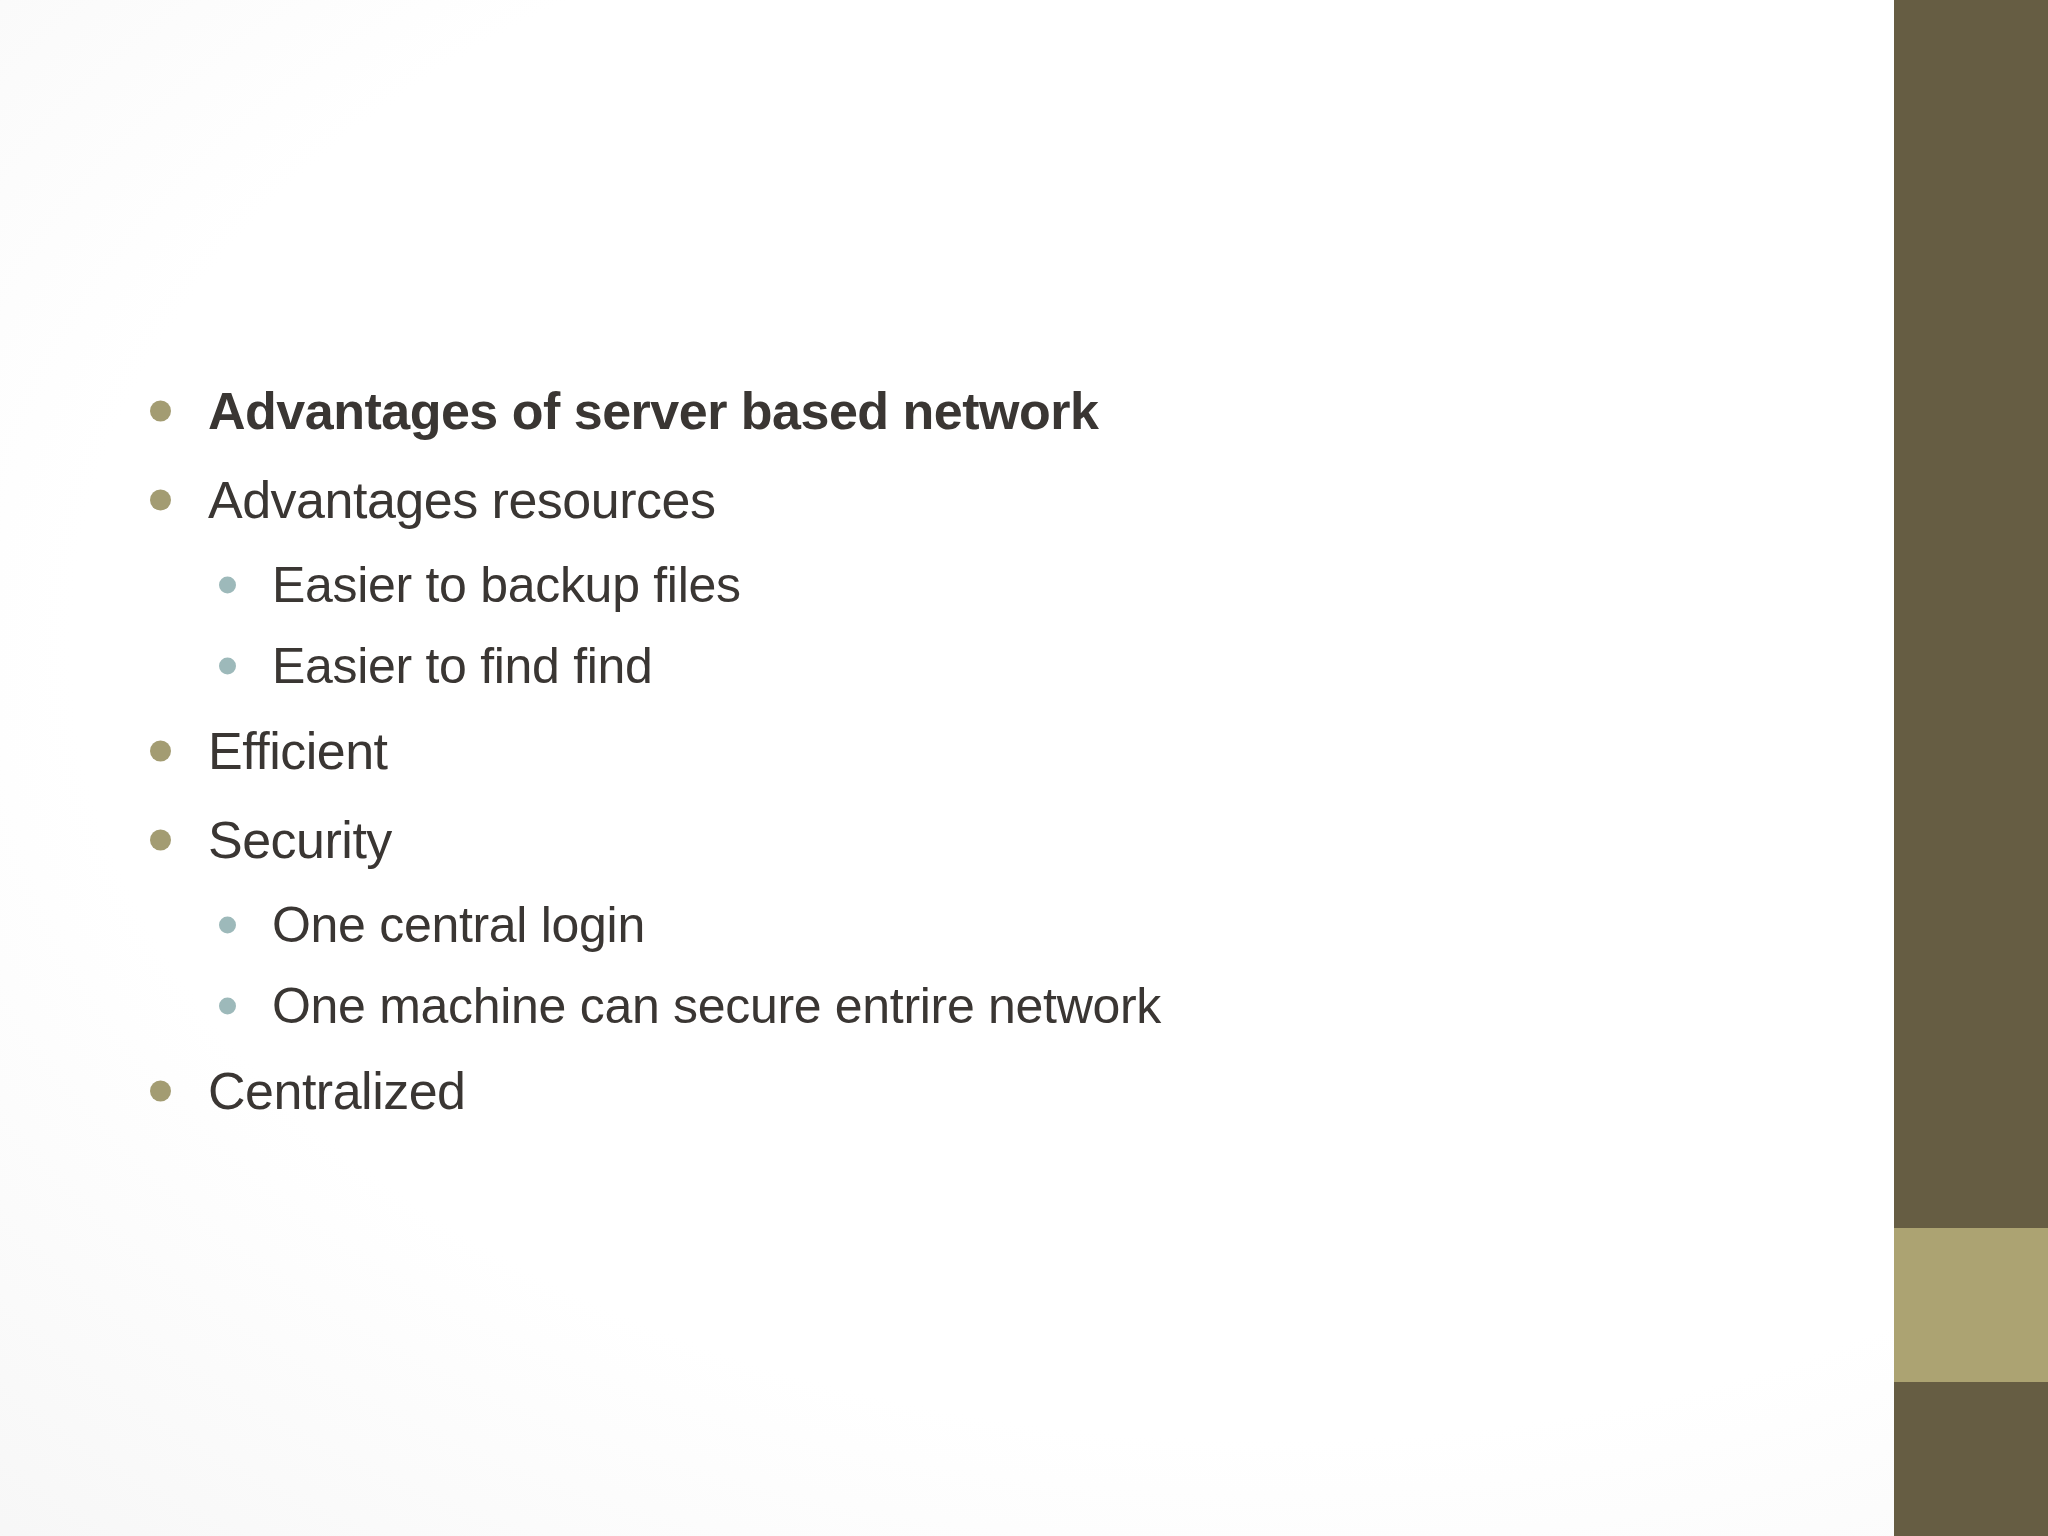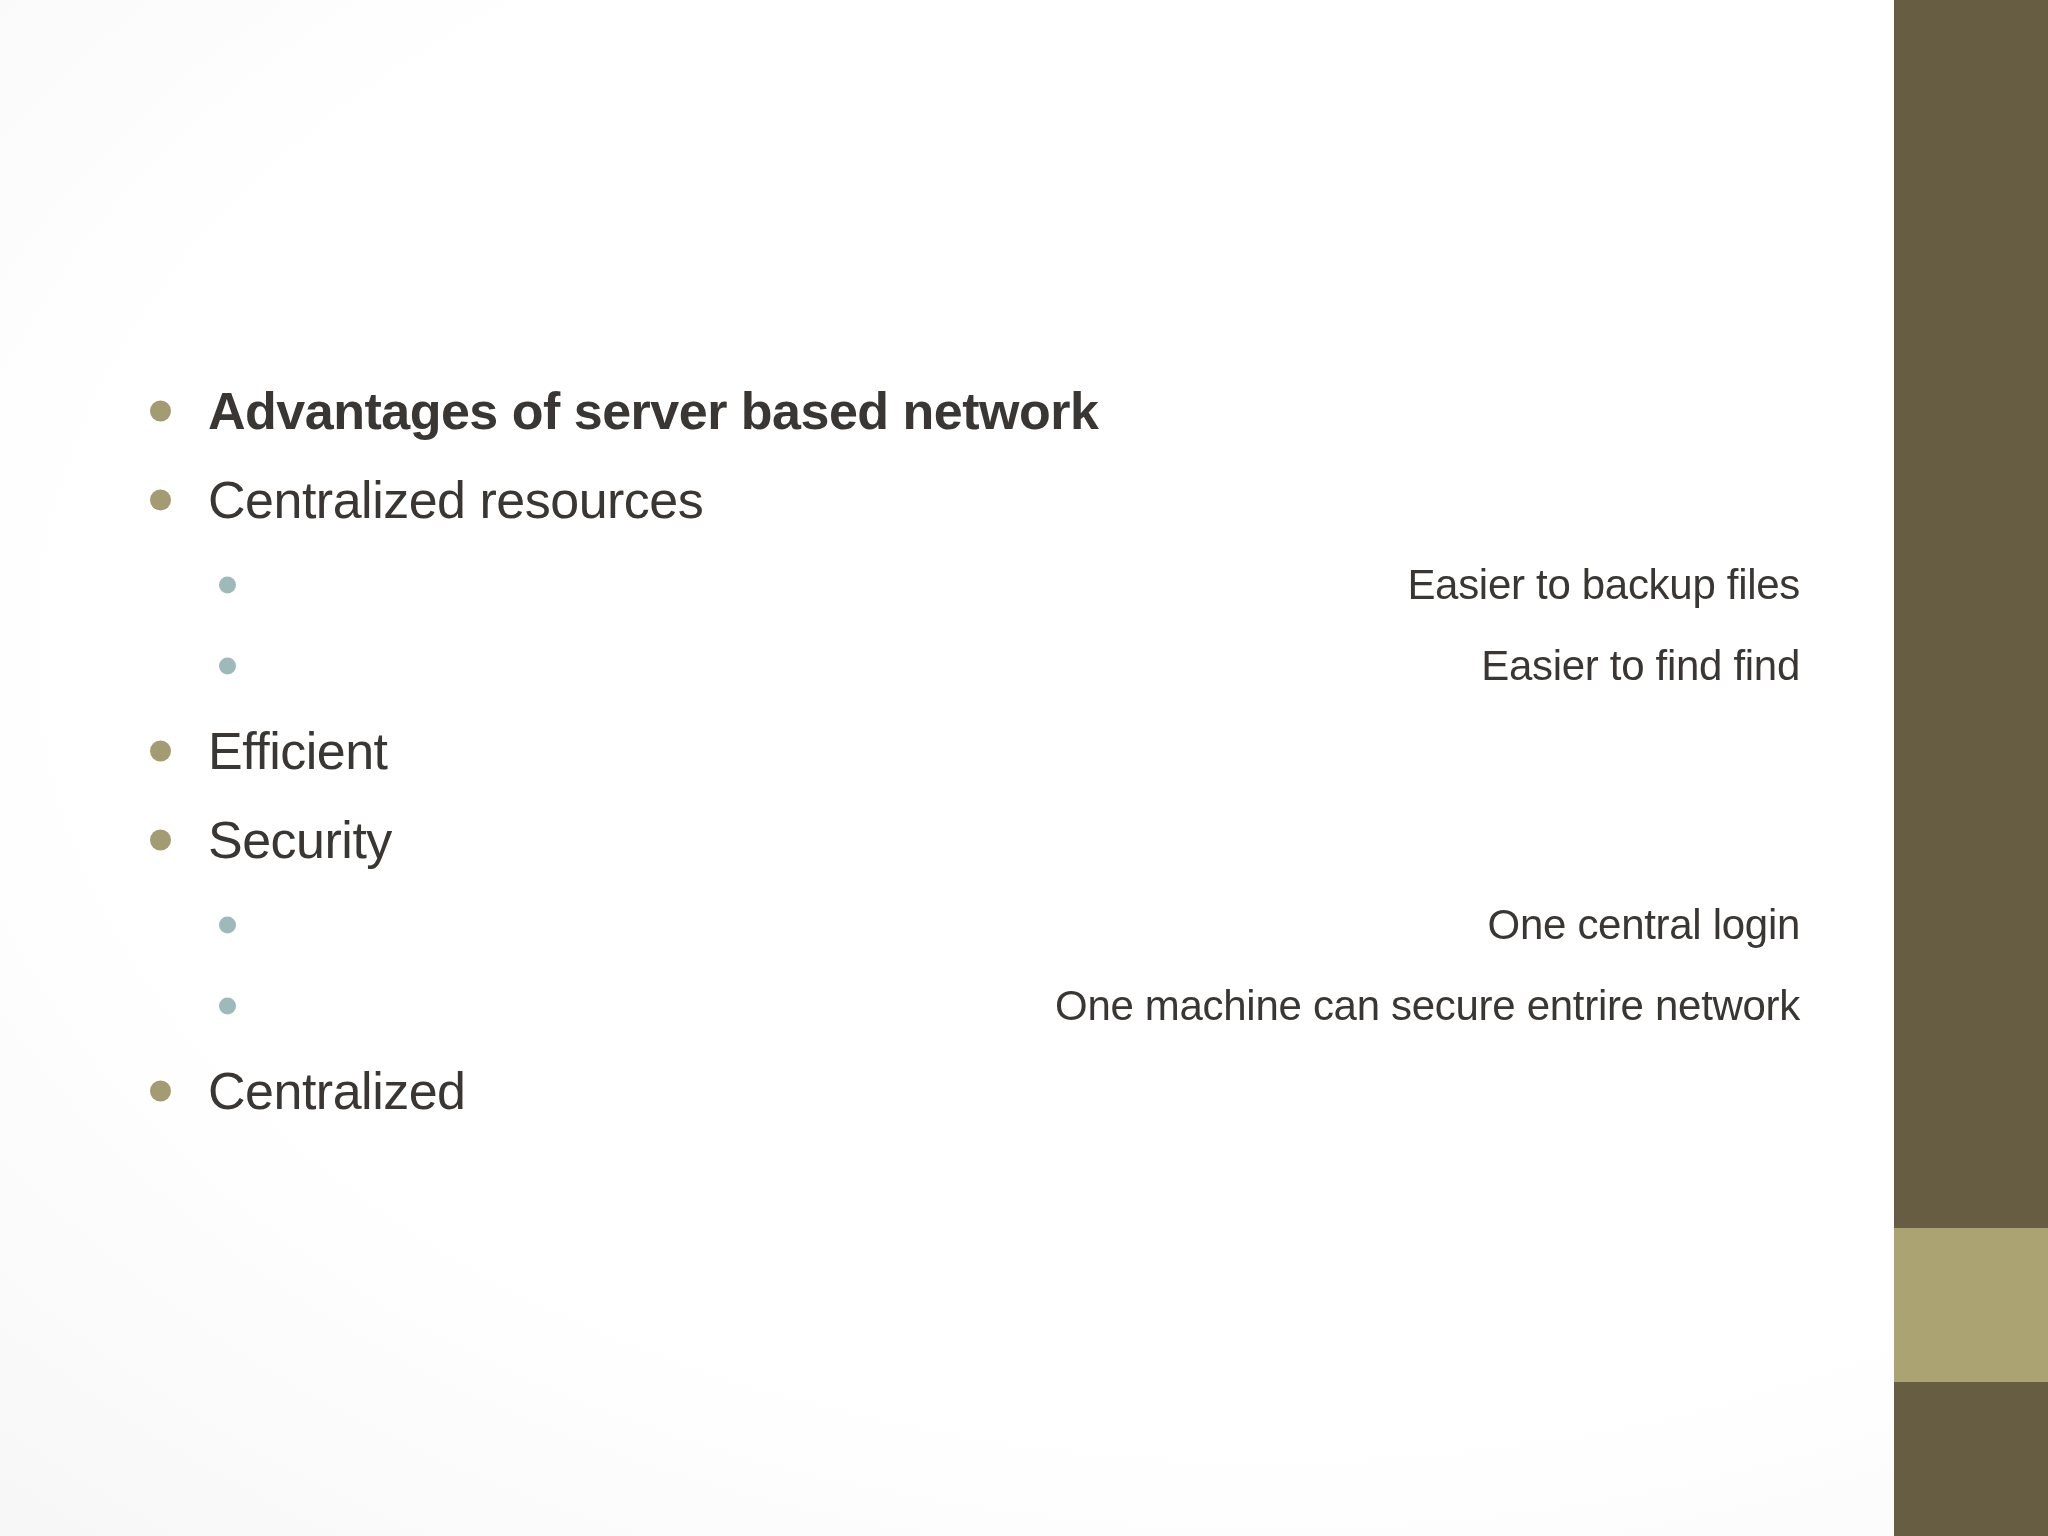--- a/index.html
+++ b/index.html
@@ -61,23 +61,22 @@
   }
   .row.l1 .dot {
     left: 150px;
     width: 21px;
     height: 21px;
     background: var(--bullet1-color, #a39c72);
   }
   .row.l1 .text { padding-left: 208px; text-align: center; }
   .row.l2 {
     height: 81px;
-    font-size: 42px;
+    font-size: 50px;
     letter-spacing: -0.3px;
-    justify-content: flex-end;
   }
   .row.l2 .dot {
     left: 219px;
     width: 17px;
     height: 17px;
     background: var(--bullet2-color, #9db9ba);
   }
   .row.l2 .text { padding-left: 272px; }
   .row.bold .text { font-weight: bold; }
 </style>
@@ -86,21 +85,21 @@
 
 <div class="slide">
 
   <div class="content" id="bullet-list">
       <div class="row l1 bold">
         <span class="dot"></span>
         <span class="text">Advantages of server based network</span>
       </div>
       <div class="row l1">
         <span class="dot"></span>
-        <span class="text">Centralized resources</span>
+        <span class="text">Advantages resources</span>
       </div>
       <div class="row l2">
         <span class="dot"></span>
         <span class="text">Easier to backup files</span>
       </div>
       <div class="row l2">
         <span class="dot"></span>
         <span class="text">Easier to find find</span>
       </div>
       <div class="row l1">

